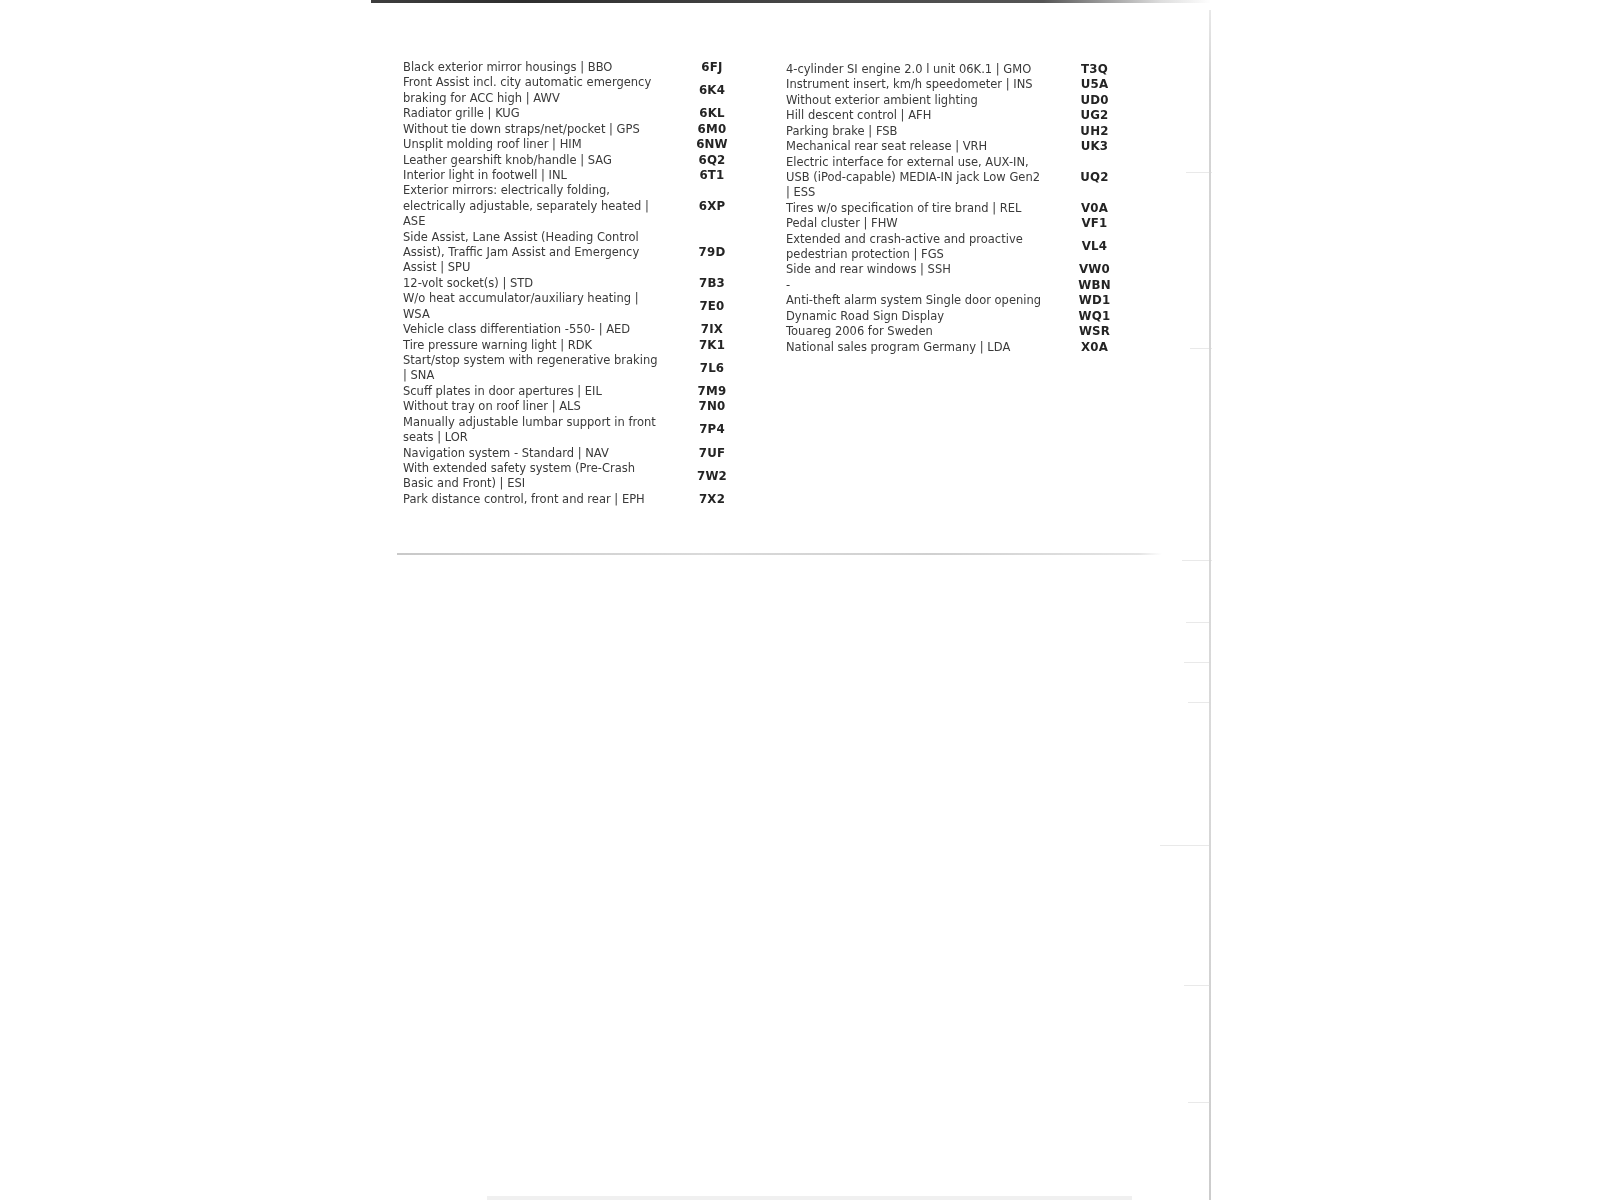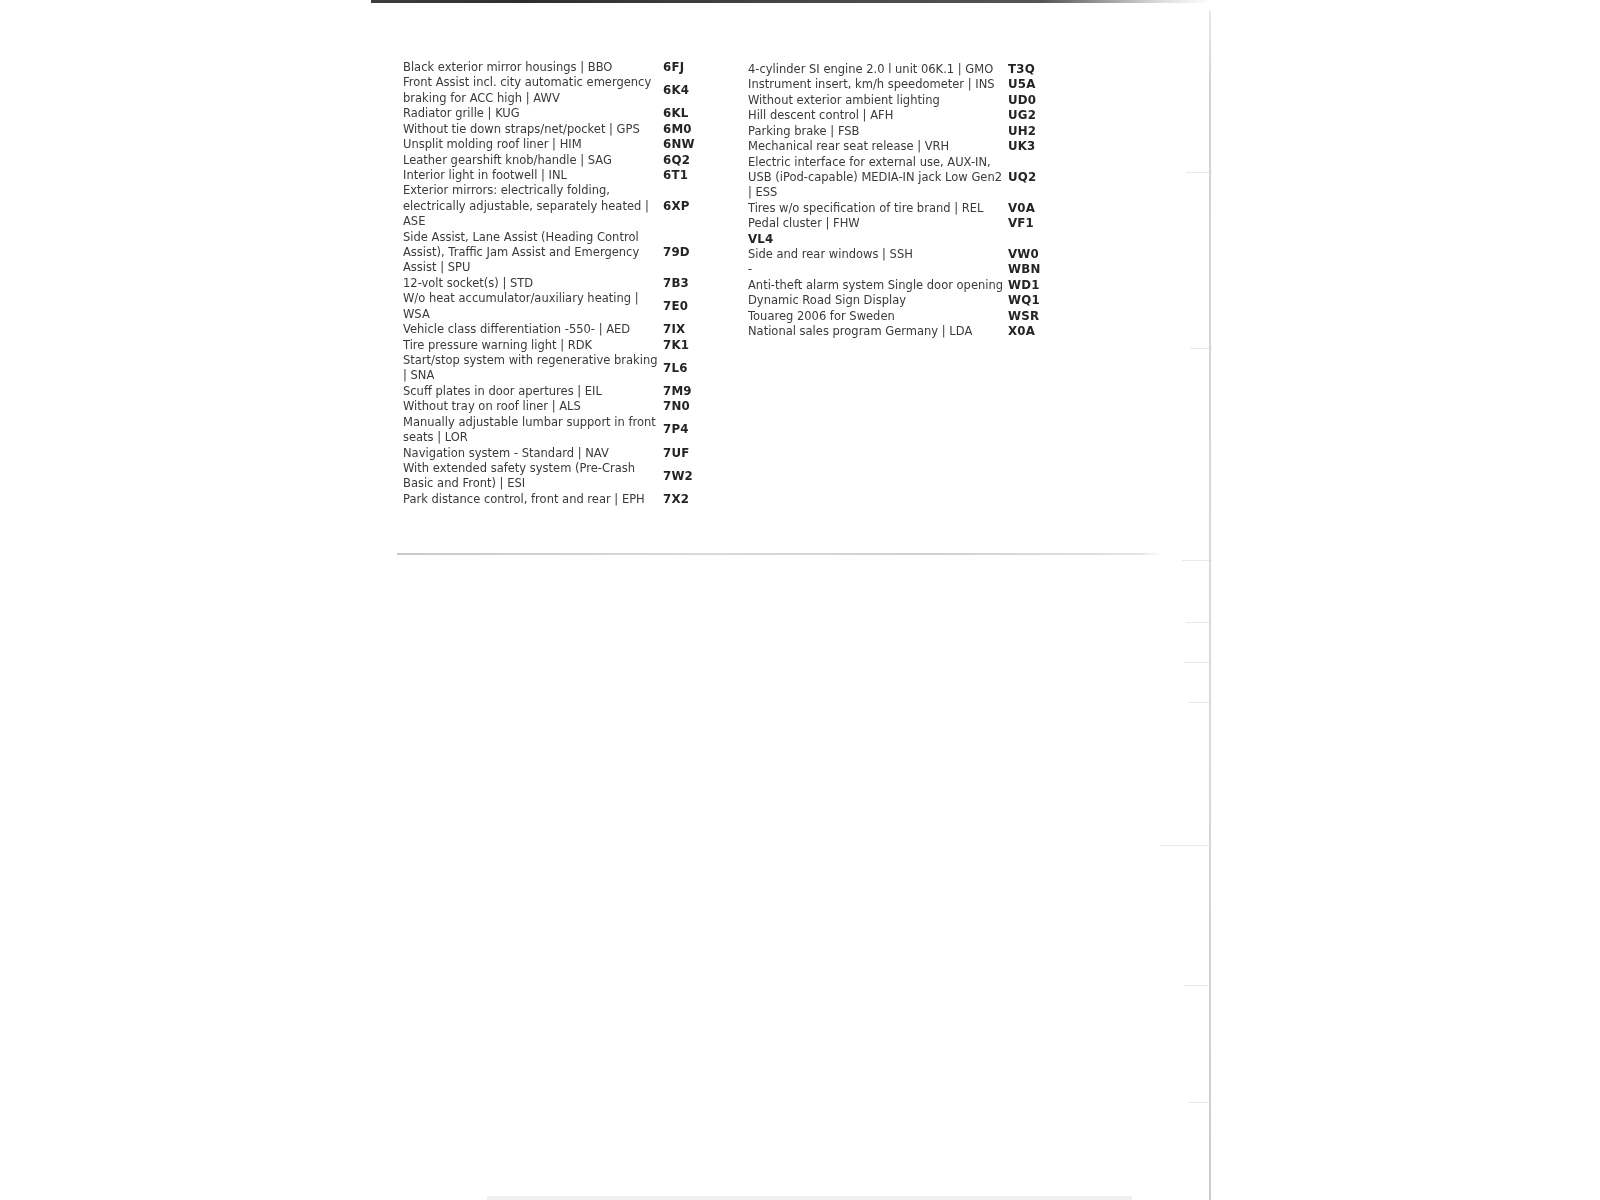--- a/index.html
+++ b/index.html
@@ -64,33 +64,33 @@
   }
   .col {
     position: absolute;
     top: 40px;
     font-size: 11.5px;
     line-height: 15.42px;
     color: #3a3a3a;
     margin-top: 20px;
   }
   #left-col  { left: 403px; width: 358px; }
-  #right-col { left: 748px; width: 357px; top: 42px; }
+  #right-col { left: 786px; width: 357px; top: 42px; }
   .row {
     display: flex;
     align-items: center;
     width: 100%;
   }
   .desc {
     width: 260px;
     flex: 0 0 260px;
   }
   .code {
     flex: 1 1 auto;
-    text-align: left;
+    text-align: center;
     font-weight: 700;
     font-size: 11.8px;
     color: #242424;
     letter-spacing: 0.2px;
     white-space: nowrap;
   }
 </style>
 </head>
 <body>
 
@@ -241,20 +241,21 @@
     <div class="desc">Tires w/o specification of tire brand | REL</div>
     <div class="code">V0A</div>
   </div>
 
   <div class="row">
     <div class="desc">Pedal cluster | FHW</div>
     <div class="code">VF1</div>
   </div>
 
   <div class="row">
+    <div class="desc">Extended and crash-active and proactive pedestrian protection | FGS</div>
     <div class="code">VL4</div>
   </div>
 
   <div class="row">
     <div class="desc">Side and rear windows | SSH</div>
     <div class="code">VW0</div>
   </div>
 
   <div class="row">
     <div class="desc">-</div>

